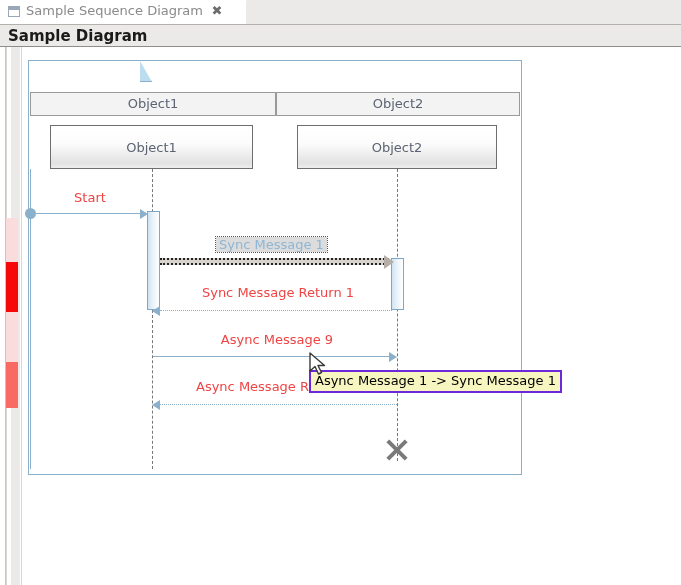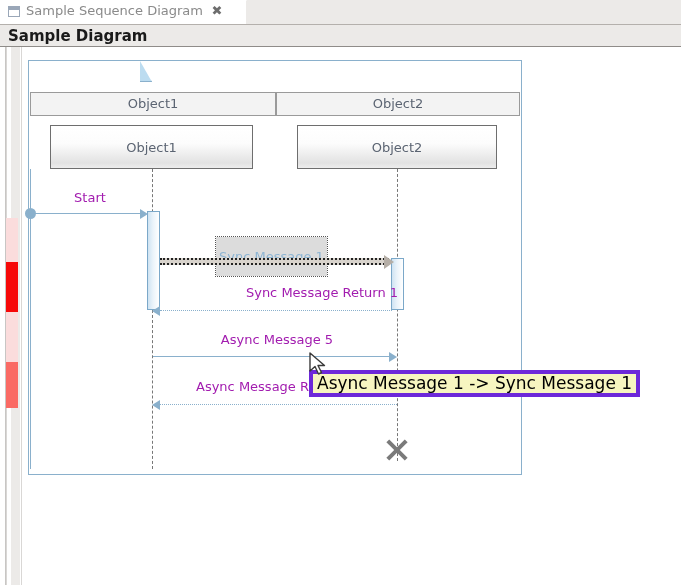--- a/index.html
+++ b/index.html
@@ -197,53 +197,53 @@
   .arrow-r-gray {
     position: absolute;
     width: 0; height: 0;
     border-left: 10px solid #b5aea6;
     border-top: 7px solid transparent;
     border-bottom: 7px solid transparent;
   }
 
   .msglabel {
     position: absolute;
-    font-size: 13px; color: #a21caf;
+    font-size: 13px; color: #ef4444;
     white-space: nowrap;
     text-align: center;
   }
   .msglabel.selected {
     color: #8fb6d4;
     background: #dcdcdc;
     outline: 1px dotted #555555;
-    padding: 12px 3px;
+    padding: 0 3px;
     text-align: right;
   }
 
   
   .destroy-x {
     position: absolute;
     width: 26px; height: 26px;
   }
   .destroy-x span {
     position: absolute; left: 0; top: 11px;
     width: 26px; height: 4px;
     background: #7a7a7a;
   }
   .destroy-x .s1 { transform: rotate(45deg); }
   .destroy-x .s2 { transform: rotate(-45deg); }
 
   
   .tooltip {
     position: absolute; left: 309px; top: 370px;
     background: #f7f5c0;
-    border: 4px solid #6d28d9;
+    border: 2px solid #6d28d9;
     box-sizing: border-box;
     padding: 1px 4px 2px 4px;
-    font-size: 17px; color: #000000;
+    font-size: 13px; color: #000000;
     line-height: 16px;
     white-space: nowrap;
     z-index: 40;
   }
   .tooltip div { white-space: nowrap; }
 
   
   .cursor {
     position: absolute; left: 309px; top: 352px;
     z-index: 50;
@@ -298,25 +298,25 @@
   <div class="activation" style="left:391px; top:258px; height:52px;"></div>
 
   <div class="msglabel" style="left:66px; top:190px; width:48px;">Start</div>
   <div class="msgline" style="left:30px; top:213px; width:112px;"></div>
   <div class="arrow-r" style="left:140px; top:209px;"></div>
 
   <div class="msglabel selected" style="left:216px; top:237px;">Sync Message 1</div>
   <div class="msgline-sync" style="left:160px; top:258px; width:229px;"></div>
   <div class="arrow-r-gray" style="left:384px; top:255px;"></div>
 
-  <div class="msglabel" style="left:198px; top:285px; width:160px;margin-left:44px;">Sync Message Return 1</div>
+  <div class="msglabel" style="left:198px; top:285px; width:160px;">Sync Message Return 1</div>
   <div class="msgline-ret" style="left:160px; top:310px; width:232px;"></div>
   <div class="arrow-l" style="left:152px; top:306px;"></div>
 
-  <div class="msglabel" style="left:218px; top:332px; width:118px;">Async Message 5</div>
+  <div class="msglabel" style="left:218px; top:332px; width:118px;">Async Message 9</div>
   <div class="msgline" style="left:153px; top:356px; width:237px;"></div>
   <div class="arrow-r" style="left:389px; top:352px;"></div>
 
   <div class="msglabel" style="left:196px; top:379px;">Async Message Return 1</div>
   <div class="msgline-ret" style="left:160px; top:404px; width:237px;"></div>
   <div class="arrow-l" style="left:152px; top:400px;"></div>
 
   <div class="destroy-x" style="left:384px; top:437px;">
     <span class="s1"></span>
     <span class="s2"></span>

